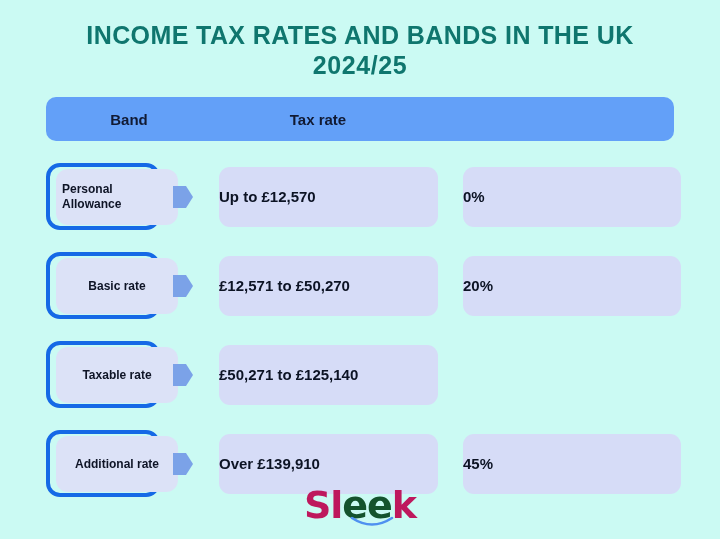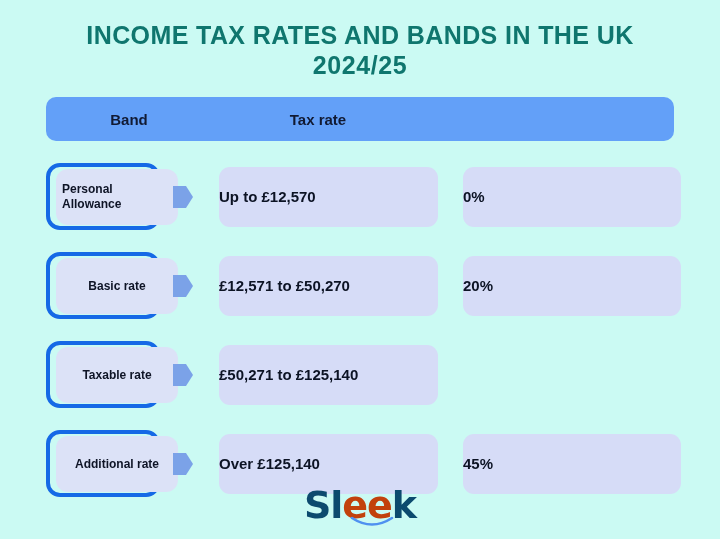--- a/index.html
+++ b/index.html
@@ -154,23 +154,23 @@
   .logo-inner {
     display: inline-block;
     position: relative;
     line-height: 1;
   }
   .logo-text {
     font-family: "DejaVu Sans", sans-serif;
     font-weight: bold;
     font-size: 38px;
     letter-spacing: -1px;
-    color: #0c4a6e;
-  }
-  .logo-eyes { color: #c2410c; }
+    color: #be185d;
+  }
+  .logo-eyes { color: #14532d; }
   .logo-smile {
     position: absolute;
     left: 46px;
     bottom: -4px;
     width: 44px;
     height: 12px;
   }
 </style>
 </head>
 <body>
@@ -250,21 +250,21 @@
       <div class="band-chip">
         <span class="band-label">Additional rate</span>
       </div>
       <div class="band-arrow">
         <svg width="20" height="26" viewBox="0 0 20 26">
             <path d="M0 2 L13 2 L20 13 L13 24 L0 24 Z" fill="#7ba2e8"></path>
           </svg>
       </div>
     </div>
     <div class="value-cell income">
-      <span class="value-text">Over £125,140</span>
+      <span class="value-text">Over £139,910</span>
     </div>
     <div class="value-cell rate">
       <span class="value-text">45%</span>
     </div>
   </div>
 
 </div>
 
 <div class="logo">
   <span class="logo-inner">

